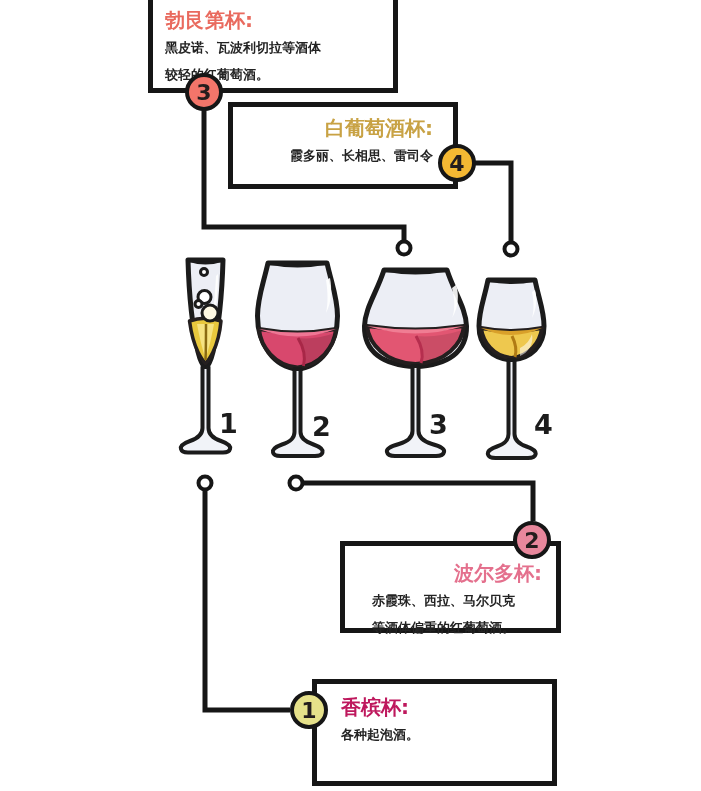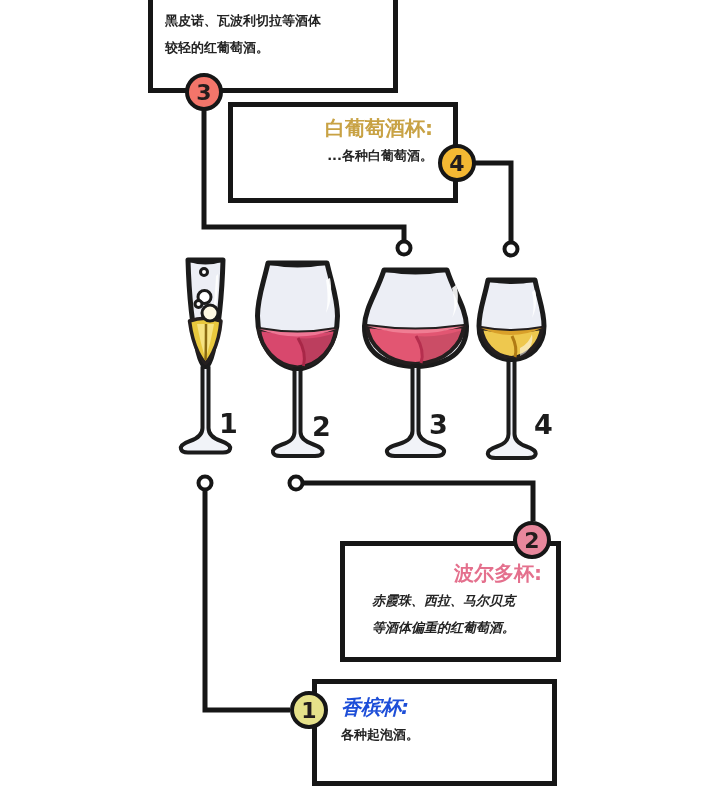--- a/index.html
+++ b/index.html
@@ -8,23 +8,23 @@
     font-family:"DejaVu Sans","Liberation Sans",sans-serif;
   }
   #art{position:absolute;left:0;top:0;z-index:1;}
   .callout{
     position:absolute;background:#ffffff;border:5px solid #161616;box-sizing:border-box;
     z-index:2;color:#232323;font-weight:700;
   }
   .callout .title{display:block;font-size:20px;line-height:27px;}
   .callout .line{display:block;font-size:13px;line-height:27px;}
   #box-burgundy{left:148px;top:-14px;width:250px;height:107px;padding:16px 8px 0 12px;text-align:left;}
-  #box-white-wine{left:228px;top:102px;width:230px;height:101px;padding:8px 20px 0 0;text-align:right;}
-  #box-bordeaux{left:340px;top:541px;width:221px;height:121px;padding:14px 14px 0 0;text-align:right;}
-  #box-bordeaux .line{text-align:center;font-style:italic;}
+  #box-white-wine{left:228px;top:102px;width:230px;height:87px;padding:8px 20px 0 0;text-align:right;}
+  #box-bordeaux{left:340px;top:541px;width:221px;height:92px;padding:14px 14px 0 0;text-align:right;}
+  #box-bordeaux .line{text-align:center;}
   #box-champagne{left:312px;top:679px;width:245px;height:107px;padding:10px 0 0 24px;text-align:left;}
   .badge{
     position:absolute;width:38px;height:38px;border:4px solid #161616;border-radius:50%;
     box-sizing:border-box;display:flex;align-items:center;justify-content:center;
     font-size:22px;font-weight:700;color:#241d1d;z-index:4;
   }
   #badge-3{left:185px;top:73px;}
   #badge-4{left:438px;top:144px;}
   #badge-2{left:513px;top:521px;}
   #badge-1{left:290px;top:691px;}
@@ -100,37 +100,38 @@
       <path d="M 488 280 Q 511.5 285 535 280" fill="none" stroke="#1b1b1b" stroke-width="3"></path>
       <path d="M 481 328 Q 511 334 542 328 C 540 342 530 356.5 511.5 358 C 493 356.5 483 342 481 328 Z" stroke="#241f1f" stroke-width="4" stroke-linejoin="round" fill="#eec84e"></path>
       <path d="M 481 328 Q 511 334 542 328 Q 511 342 481 328 Z" fill="#d9a02a"></path>
       <path d="M 512 336 C 516 344 517 350 515 357" fill="none" stroke="#b07b14" stroke-width="3"></path>
       <path d="M 520 348 C 526 345 530 340 532 334 C 534 344 528 353 520 356 Z" fill="#ffffff" opacity="0.55"></path>
       <path d="M 508.5 360 L 508.5 434 C 508.5 440 505.5 443.5 497 446.5 C 490 449 487 451.5 488 454.5 C 488.5 456.5 491.5 458 495.5 458 L 528 458 C 532 458 535 456.5 535.5 454.5 C 536.5 451.5 533.5 449 526.5 446.5 C 518 443.5 514.5 440 514.5 434 L 514.5 360 Z" fill="#f1f3f8" stroke="#1b1b1b" stroke-width="4" stroke-linejoin="round"></path>
     </g>
   </svg>
 
   <div class="callout" id="box-burgundy">
+    <span class="title" style="color: rgb(233, 106, 94);">勃艮第杯:</span>
     <span class="line">黑皮诺、瓦波利切拉等酒体</span>
     <span class="line">较轻的红葡萄酒。</span>
   </div>
 
   <div class="callout" id="box-white-wine">
     <span class="title" style="color: rgb(200, 162, 68);">白葡萄酒杯:</span>
-    <span class="line">...各种白葡萄酒。</span>
+    <span class="line">霞多丽、长相思、雷司令</span>
   </div>
 
   <div class="callout" id="box-bordeaux">
     <span class="title" style="color: rgb(228, 112, 141);">波尔多杯:</span>
     <span class="line">赤霞珠、西拉、马尔贝克</span>
     <span class="line">等酒体偏重的红葡萄酒。</span>
   </div>
 
   <div class="callout" id="box-champagne">
-    <span class="title" style="color: #1d4ed8; font-style: italic;">香槟杯:</span>
+    <span class="title" style="color: #be185d;">香槟杯:</span>
     <span class="line">各种起泡酒。</span>
   </div>
 
   <div class="badge" id="badge-3" style="background-color: rgb(243, 117, 106);">3</div>
   <div class="badge" id="badge-4" style="background-color: rgb(244, 184, 51);">4</div>
   <div class="badge" id="badge-2" style="background-color: rgb(232, 135, 156);">2</div>
   <div class="badge" id="badge-1" style="background-color: rgb(230, 225, 138);">1</div>
 
   <span class="gnum" id="num-1">1</span>
   <span class="gnum" id="num-2">2</span>

